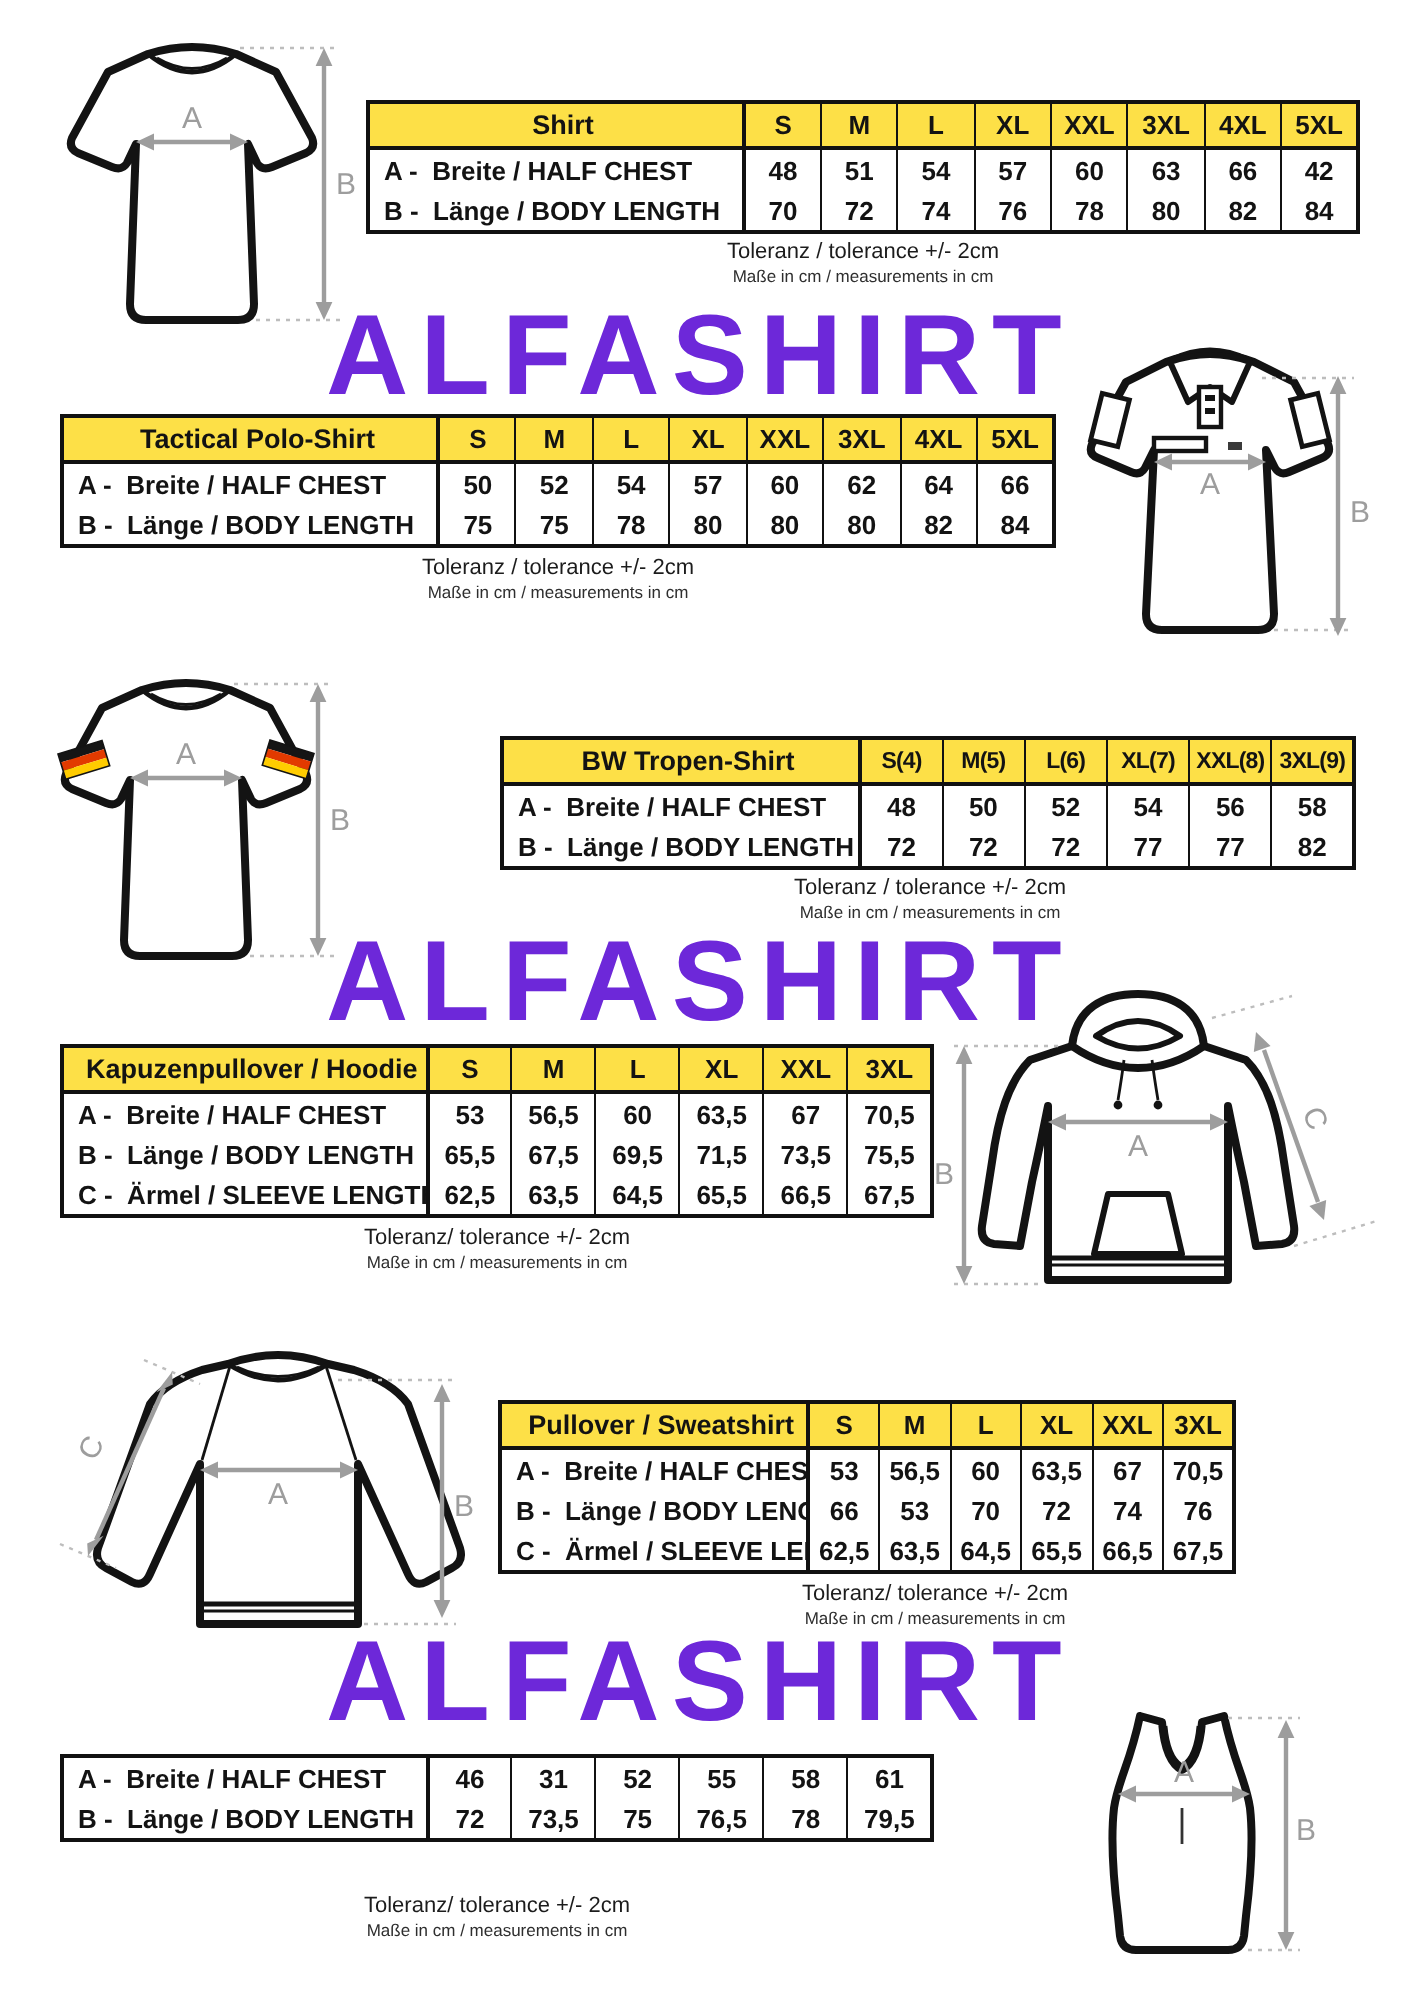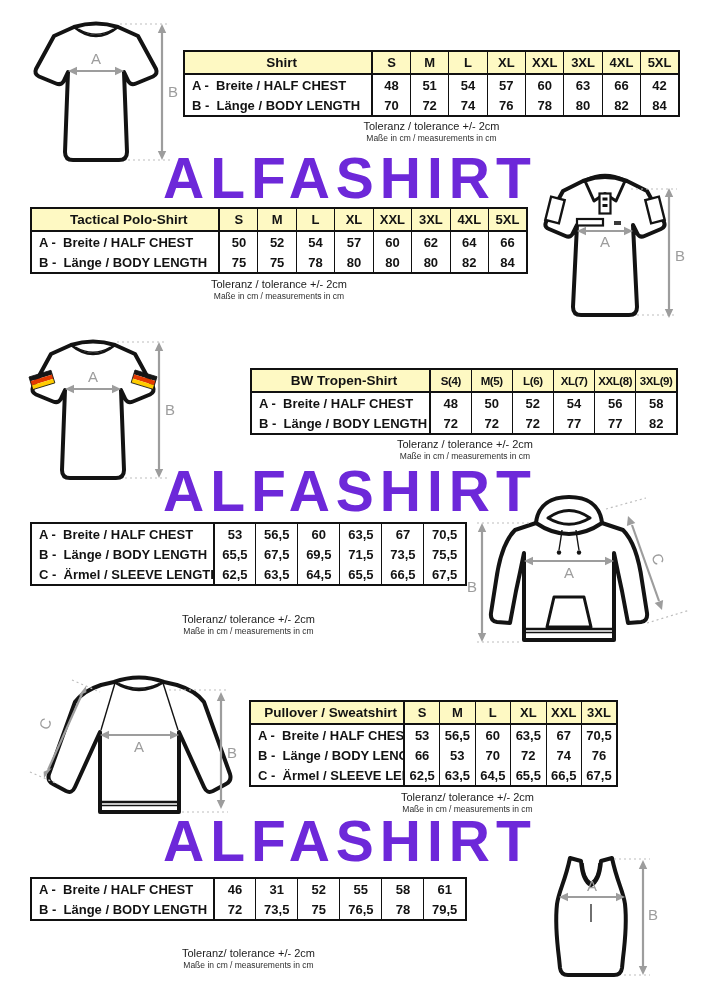--- a/index.html
+++ b/index.html
@@ -15,21 +15,21 @@
   .ar{stroke:#9d9d9d;stroke-width:2.2;fill:none;}
   .ah{fill:#9d9d9d;stroke:none;}
   .dl{stroke:#bdbdbd;stroke-width:1.2;stroke-dasharray:2 3;fill:none;}
   .dim{fill:#9d9d9d;font-size:15px;font-family:"Liberation Sans",sans-serif;}
   table.sz{position:absolute;z-index:2;border-collapse:collapse;table-layout:fixed;
            background:#fff;border:2.5px solid #111;}
   .sz th,.sz td{border-left:1.4px solid #111;font-weight:bold;font-size:13px;color:#131313;
                 height:20px;padding:0;vertical-align:middle;overflow:hidden;}
   .sz th:first-child,.sz td:first-child{border-left:none;}
   .sz th:nth-child(2),.sz td:nth-child(2){border-left:2px solid #111;}
-  .sz tr.head th{background:#fef9c3;border-bottom:2px solid #111;text-align:center;height:21px;}
+  .sz tr.head th{background:#fde047;border-bottom:2px solid #111;text-align:center;height:21px;}
   .sz th.ttl{text-align:left;padding-left:7px;font-size:13.5px;}
   .sz.tight tr.head th:not(.ttl){font-size:11.5px;letter-spacing:-0.4px;}
   .sz td.lbl{text-align:left;padding-left:7px;white-space:pre;}
   .sz td.val{text-align:center;}
   .tol{position:absolute;z-index:2;text-align:center;color:#1c1c1c;}
   .tol .t1{font-size:11px;}
   .tol .t2{font-size:8.5px;margin-top:1px;color:#2e2e2e;}
 </style>
 </head>
 <body>
@@ -254,20 +254,29 @@
     <div class="t1">Toleranz / tolerance +/- 2cm</div>
     <div class="t2">Maße in cm / measurements in cm</div>
   </div>
 
   <table class="sz" style="left:30px;top:522px;width:437px">
     <colgroup>
         <col style="width:42%">
         <col span="6" style="width:9.666%">
       </colgroup>
     <tbody>
+        <tr class="head">
+      <th class="ttl">Kapuzenpullover / Hoodie</th>
+      <th>S</th>
+      <th>M</th>
+      <th>L</th>
+      <th>XL</th>
+      <th>XXL</th>
+      <th>3XL</th>
+    </tr>
     <tr>
       <td class="lbl">A -  Breite / HALF CHEST</td>
       <td class="val">53</td>
       <td class="val">56,5</td>
       <td class="val">60</td>
       <td class="val">63,5</td>
       <td class="val">67</td>
       <td class="val">70,5</td>
     </tr>
     <tr>

